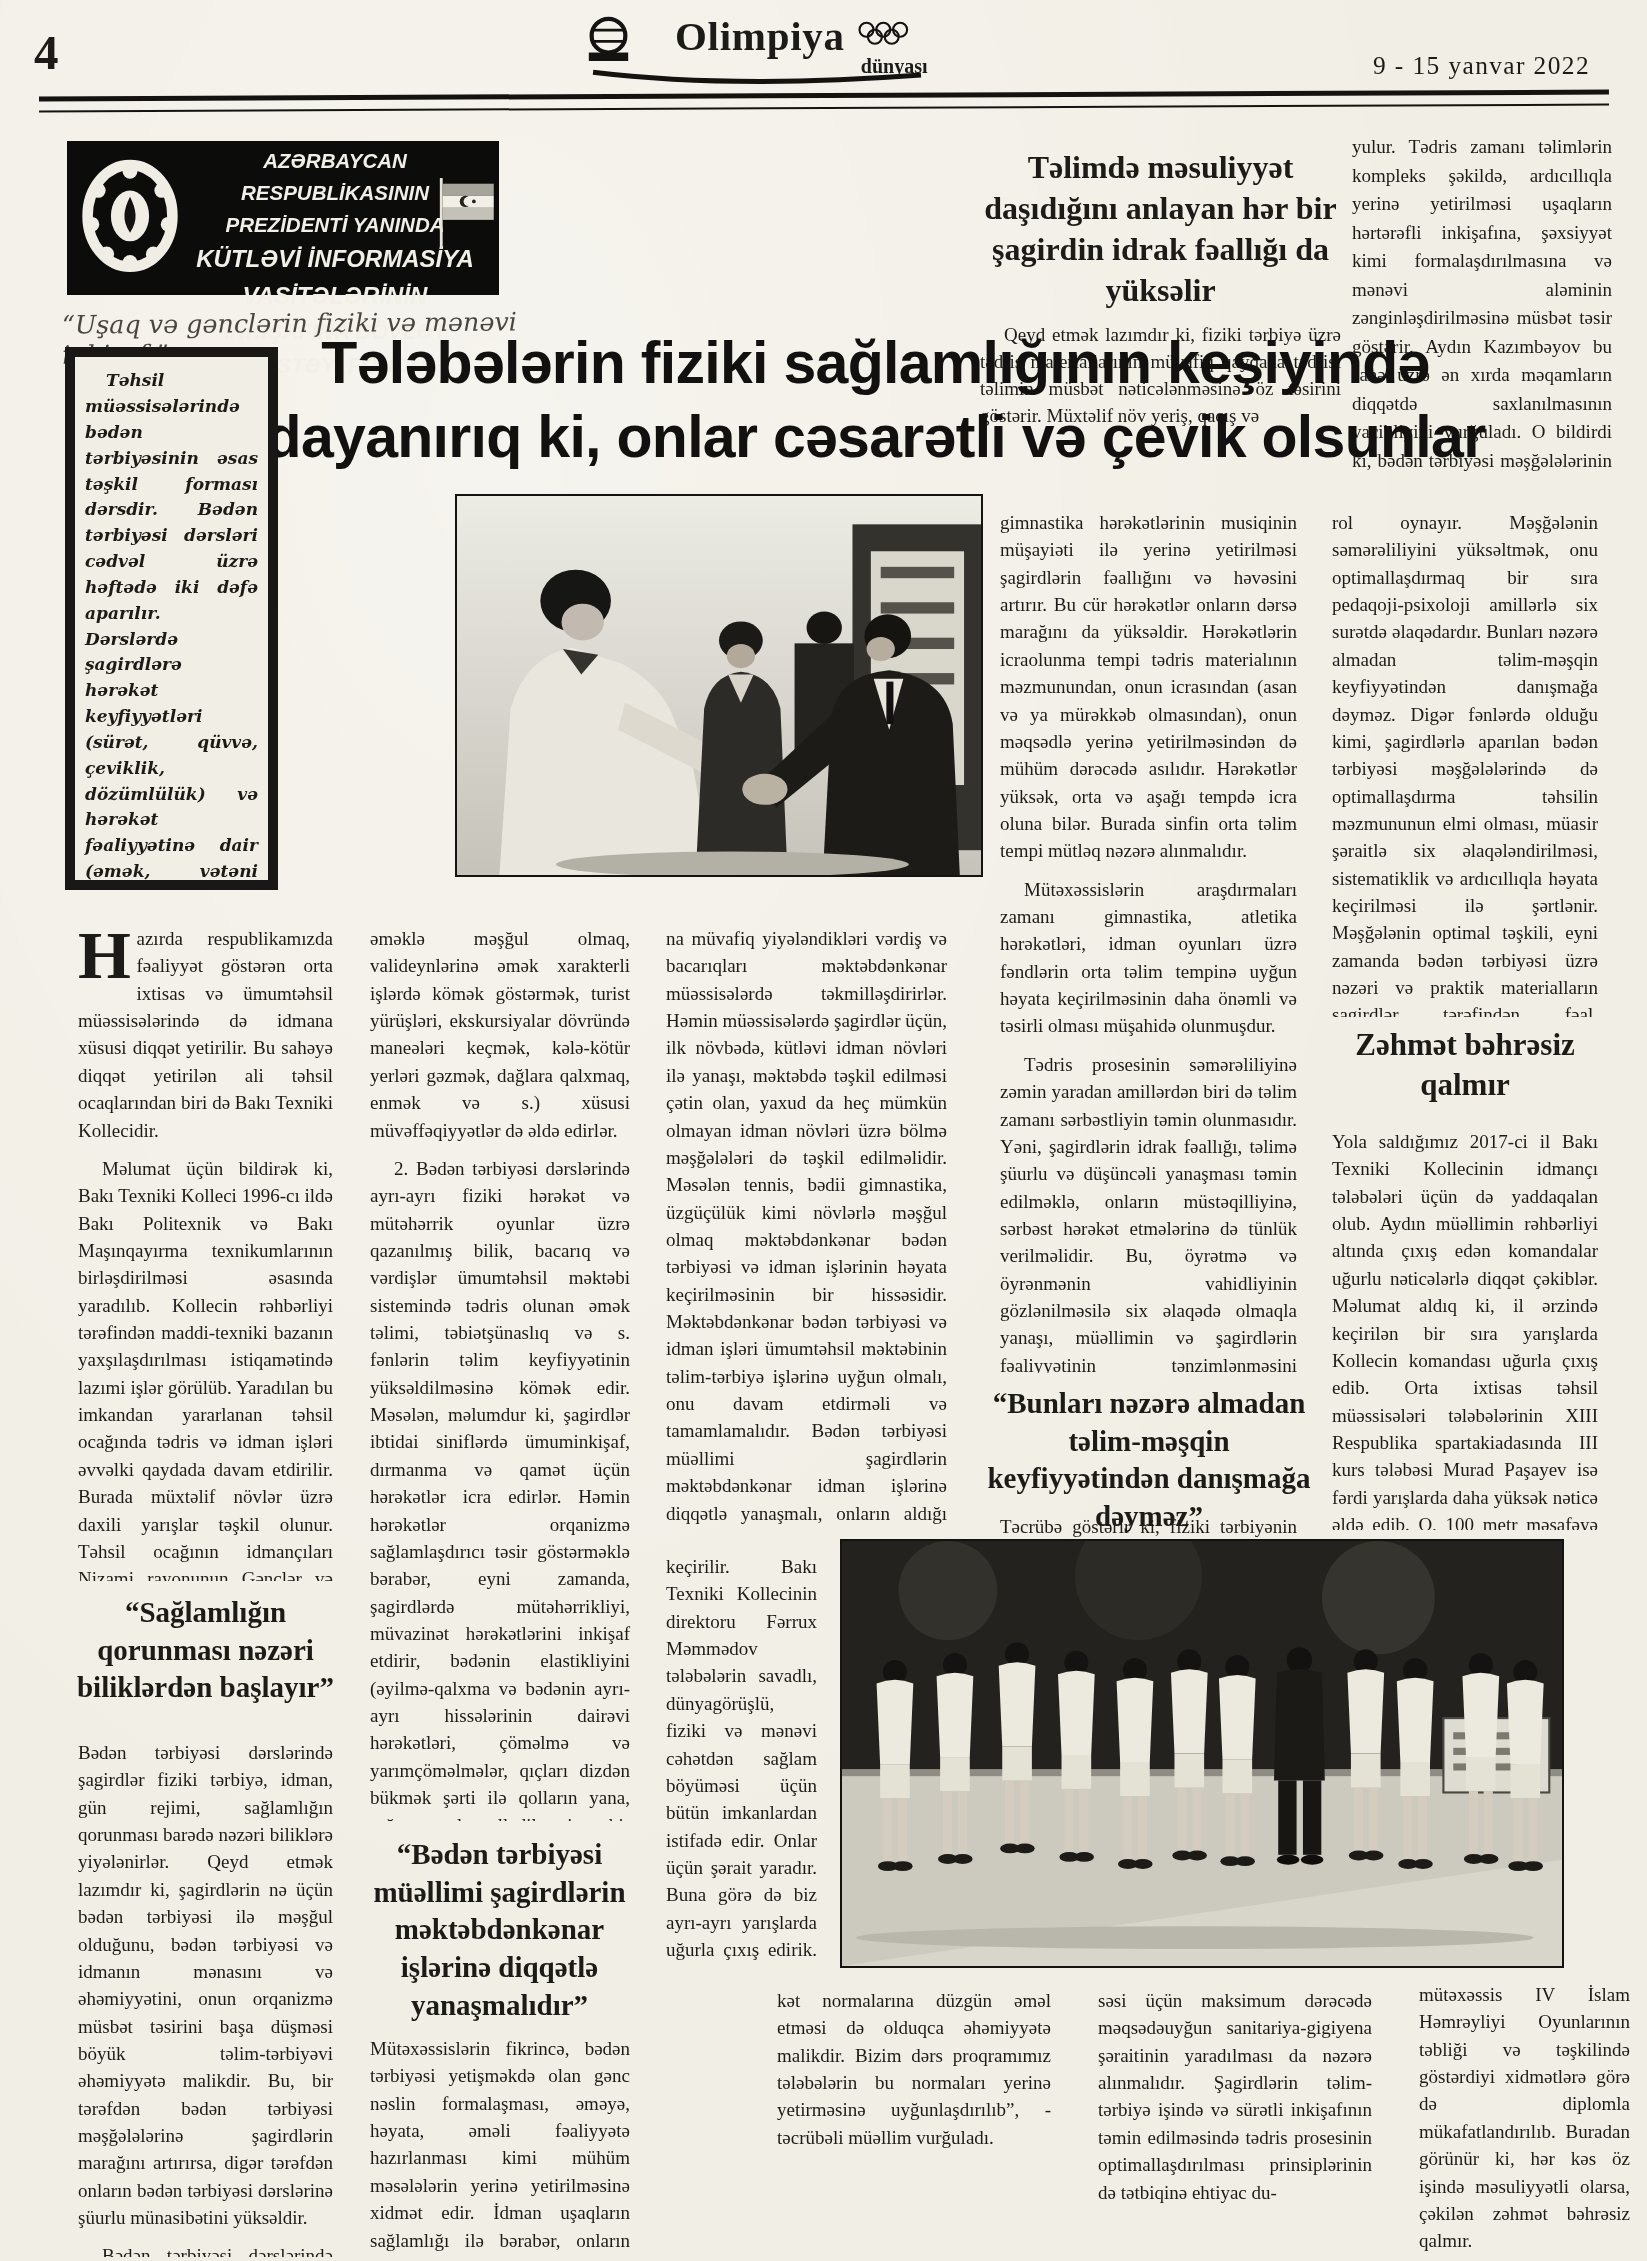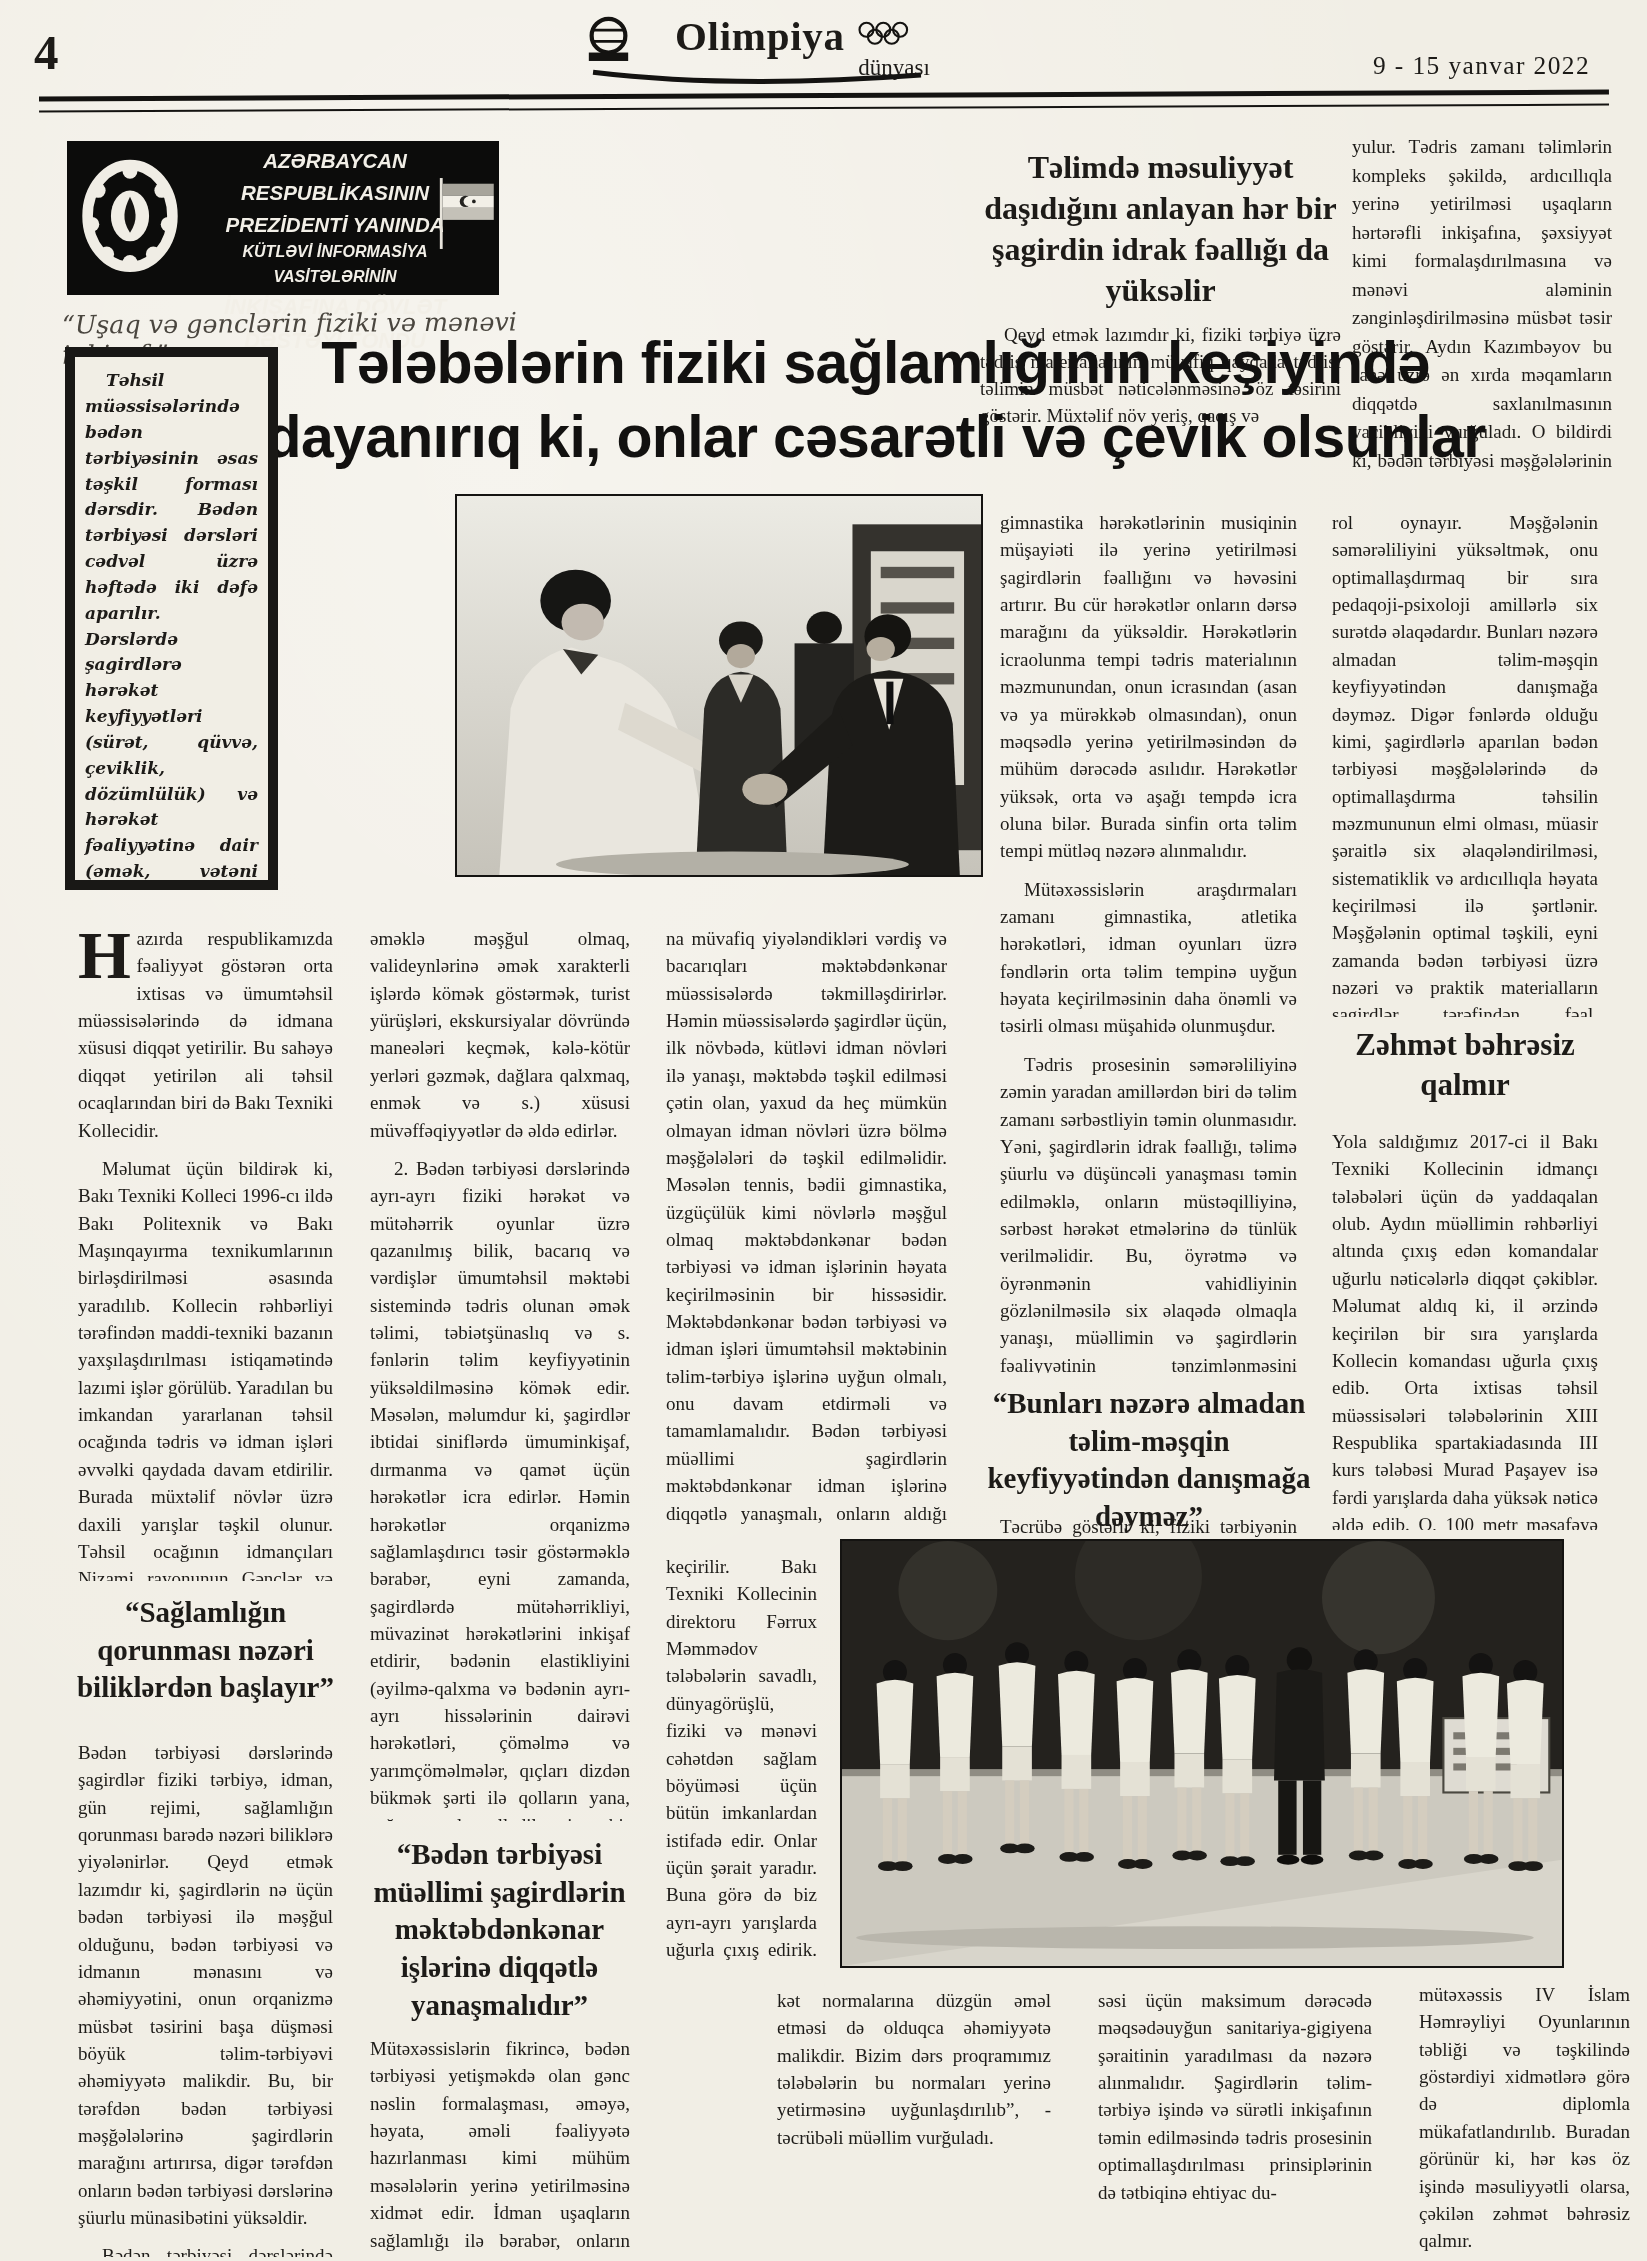--- a/index.html
+++ b/index.html
@@ -10,28 +10,28 @@
       #f1eee5;
     color:#1d1b18;overflow:hidden;
     font-family:"Liberation Serif", serif;
   }
   .abs{position:absolute;}
   
   .pagenum{left:34px;top:24px;font-size:49px;font-weight:bold;}
   .masthead{left:586px;top:15.5px;width:452px;display:flex;align-items:flex-start;gap:7px;}
   .mast-title{font-size:41px;font-weight:bold;letter-spacing:0.7px;line-height:1;margin-left:37px;}
   .mast-right{display:flex;flex-direction:column;align-items:center;margin-top:4.2px;}
-  .mast-sub{font-size:23px;margin-top:5px;}
+  .mast-sub{font-size:20px;margin-top:5px;font-weight:bold;}
   .issue-date{left:1373px;top:51px;font-size:25.4px;letter-spacing:1.4px;}
   .rule2{left:39px;top:93px;width:1570px;height:8.5px;border-top:5px solid #141311;border-bottom:2.1px solid #141311;transform:rotate(-.25deg);}
   
   .banner{left:67px;top:141px;width:432px;height:154px;background:#0c0c0b;}
   .banner-text{position:absolute;left:120px;top:4px;width:296px;text-align:center;color:#f2efe7;
     font-family:"Liberation Sans", sans-serif;font-weight:bold;font-style:italic;line-height:1.55;}
-  .bl1{font-size:20.5px;}.bl2{font-size:16px;}.bl3{font-size:22px;}
+  .bl1{font-size:20.5px;}.bl2{font-size:24px;}.bl3{font-size:22px;}
   .slogan{left:62px;top:308px;width:466px;font-size:25.4px;font-style:italic;color:#4a463f;
     font-family:"DejaVu Serif", serif;transform:rotate(-.4deg);}
   
   .lead{left:980px;top:147px;width:361px;}
   .lead h2{margin:0;font-size:32px;line-height:1.28;text-align:center;font-weight:bold;}
   .lead p{margin:11.3px 0 0;font-size:19px;line-height:1.42;text-align:justify;text-indent:24px;}
   .topright{left:1352px;top:133px;width:260px;height:346px;font-size:19px;line-height:1.5;text-align:justify;overflow:hidden;}
   
   .mainhead{left:226px;top:326px;width:1299px;text-align:center;
     font-family:"Liberation Sans", sans-serif;font-weight:bold;font-size:59px;line-height:1.26;letter-spacing:-0.7px;color:#121110;}

